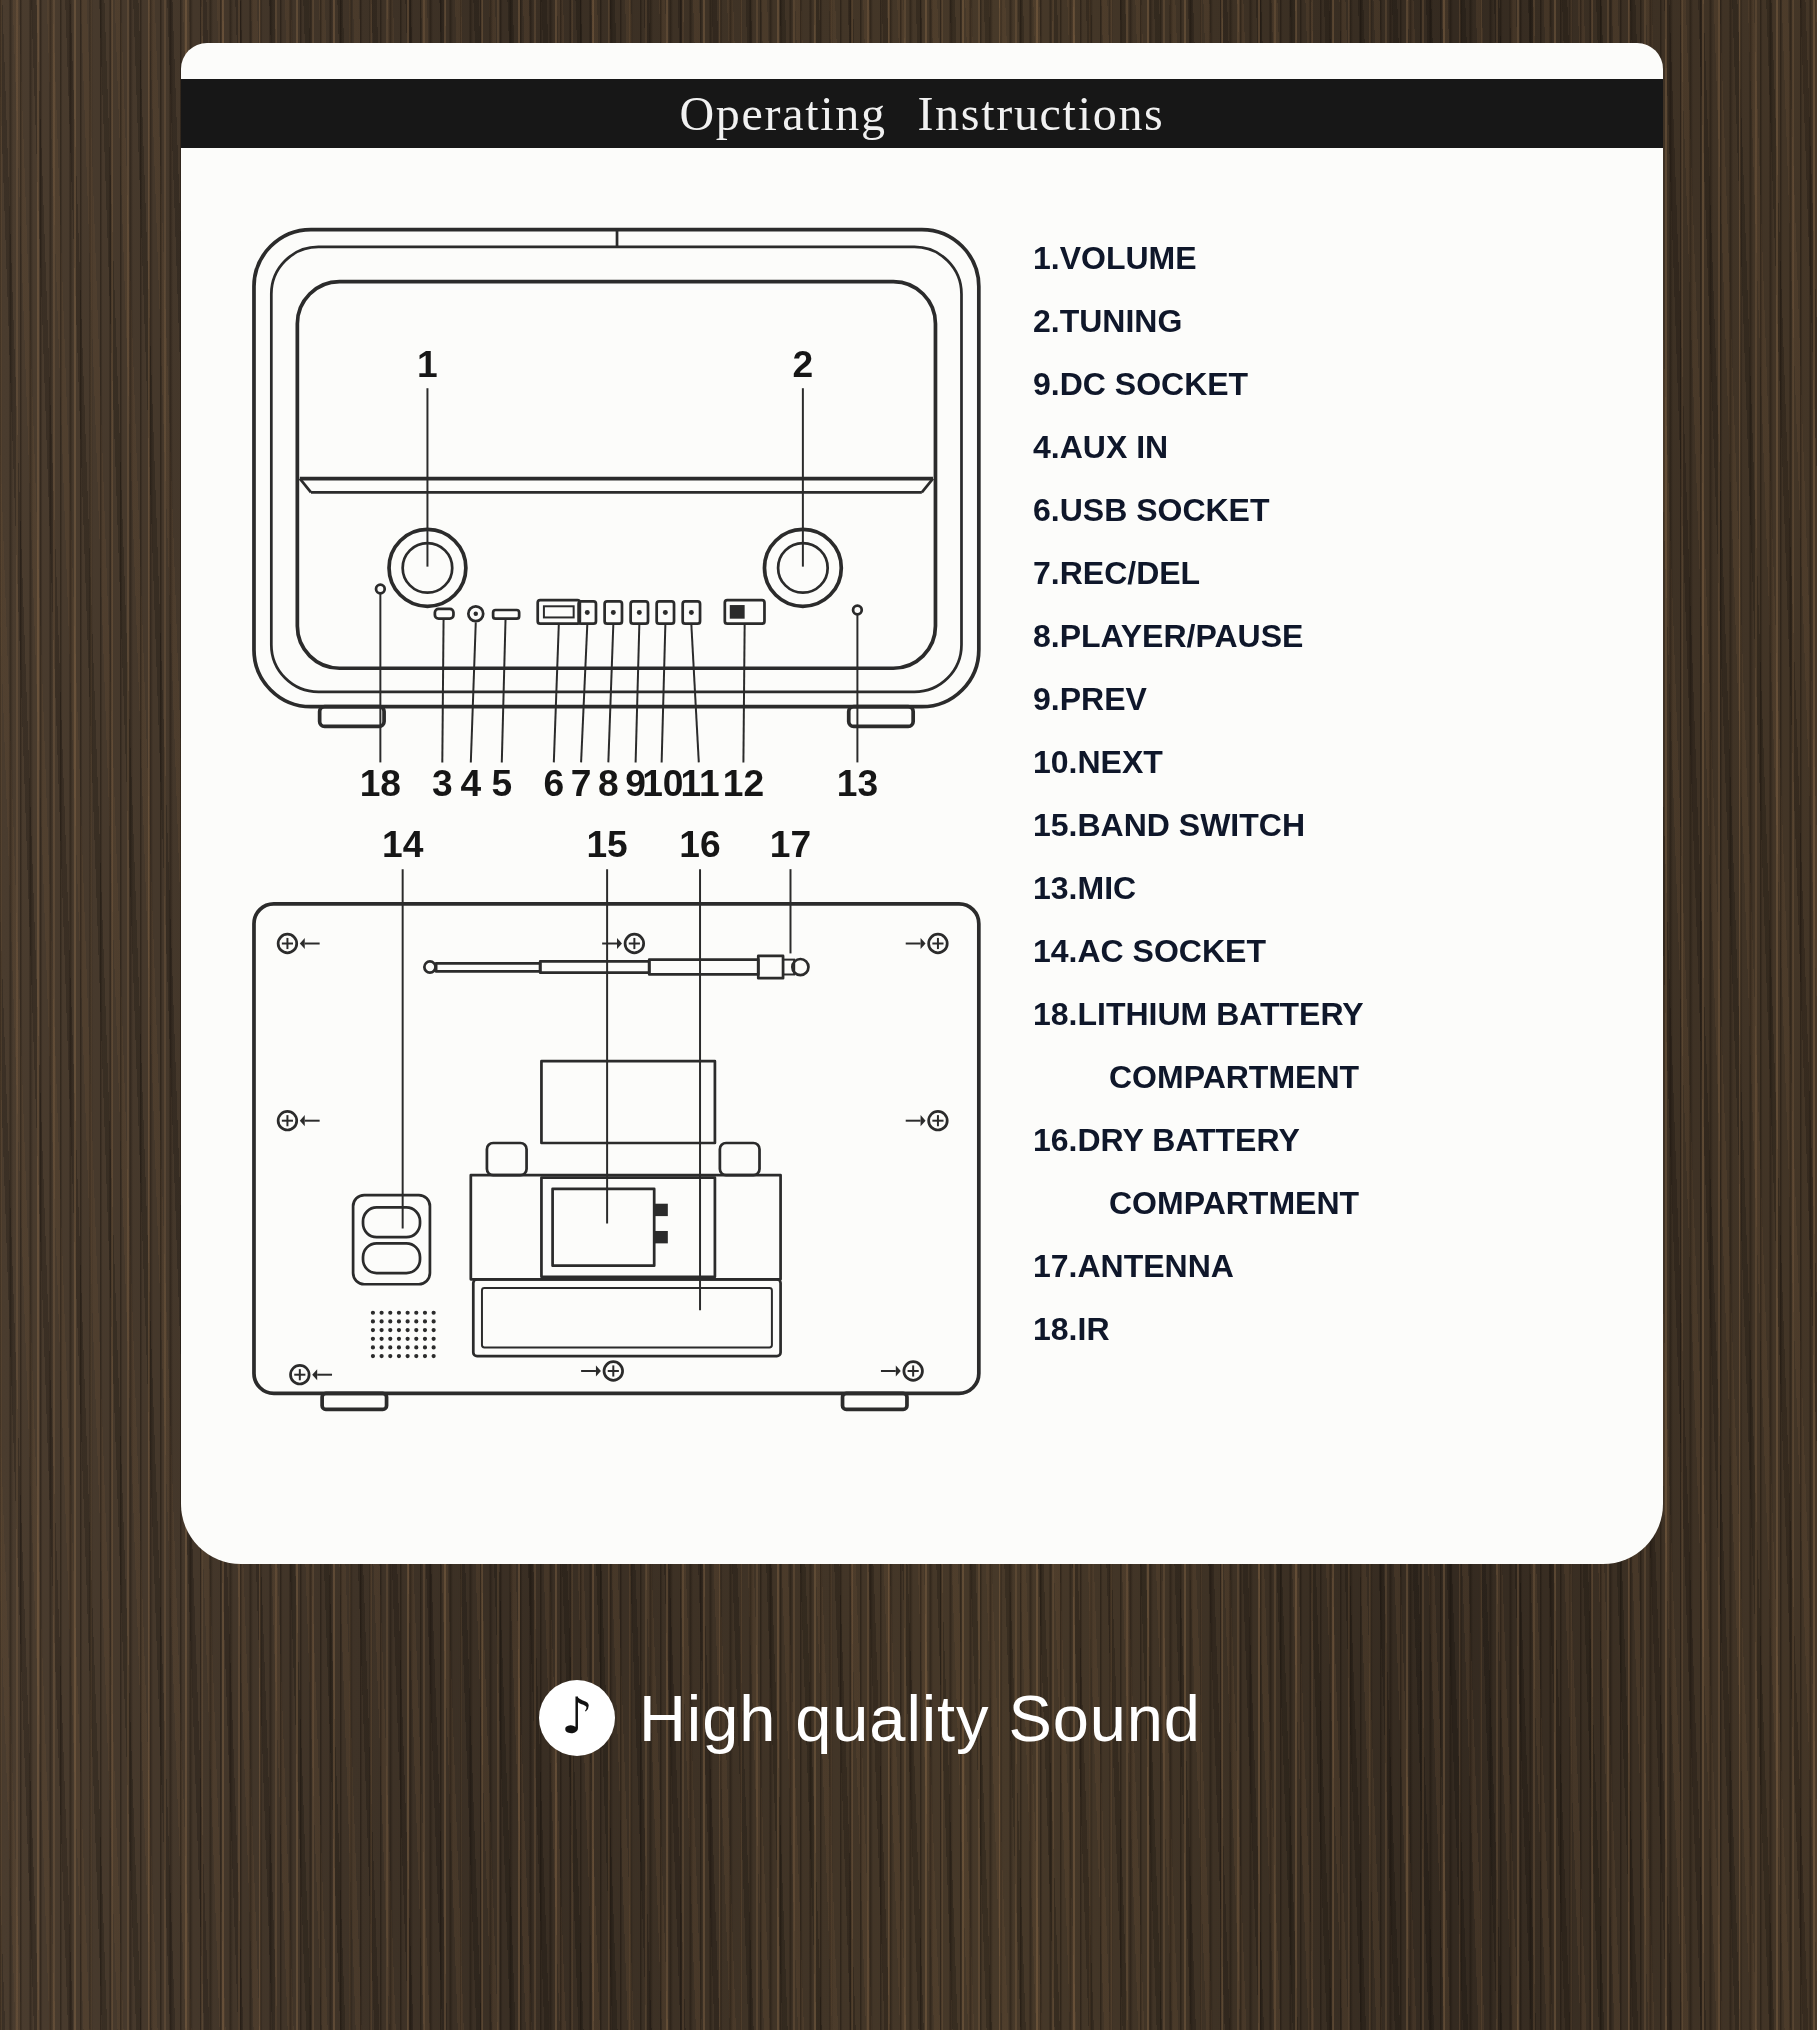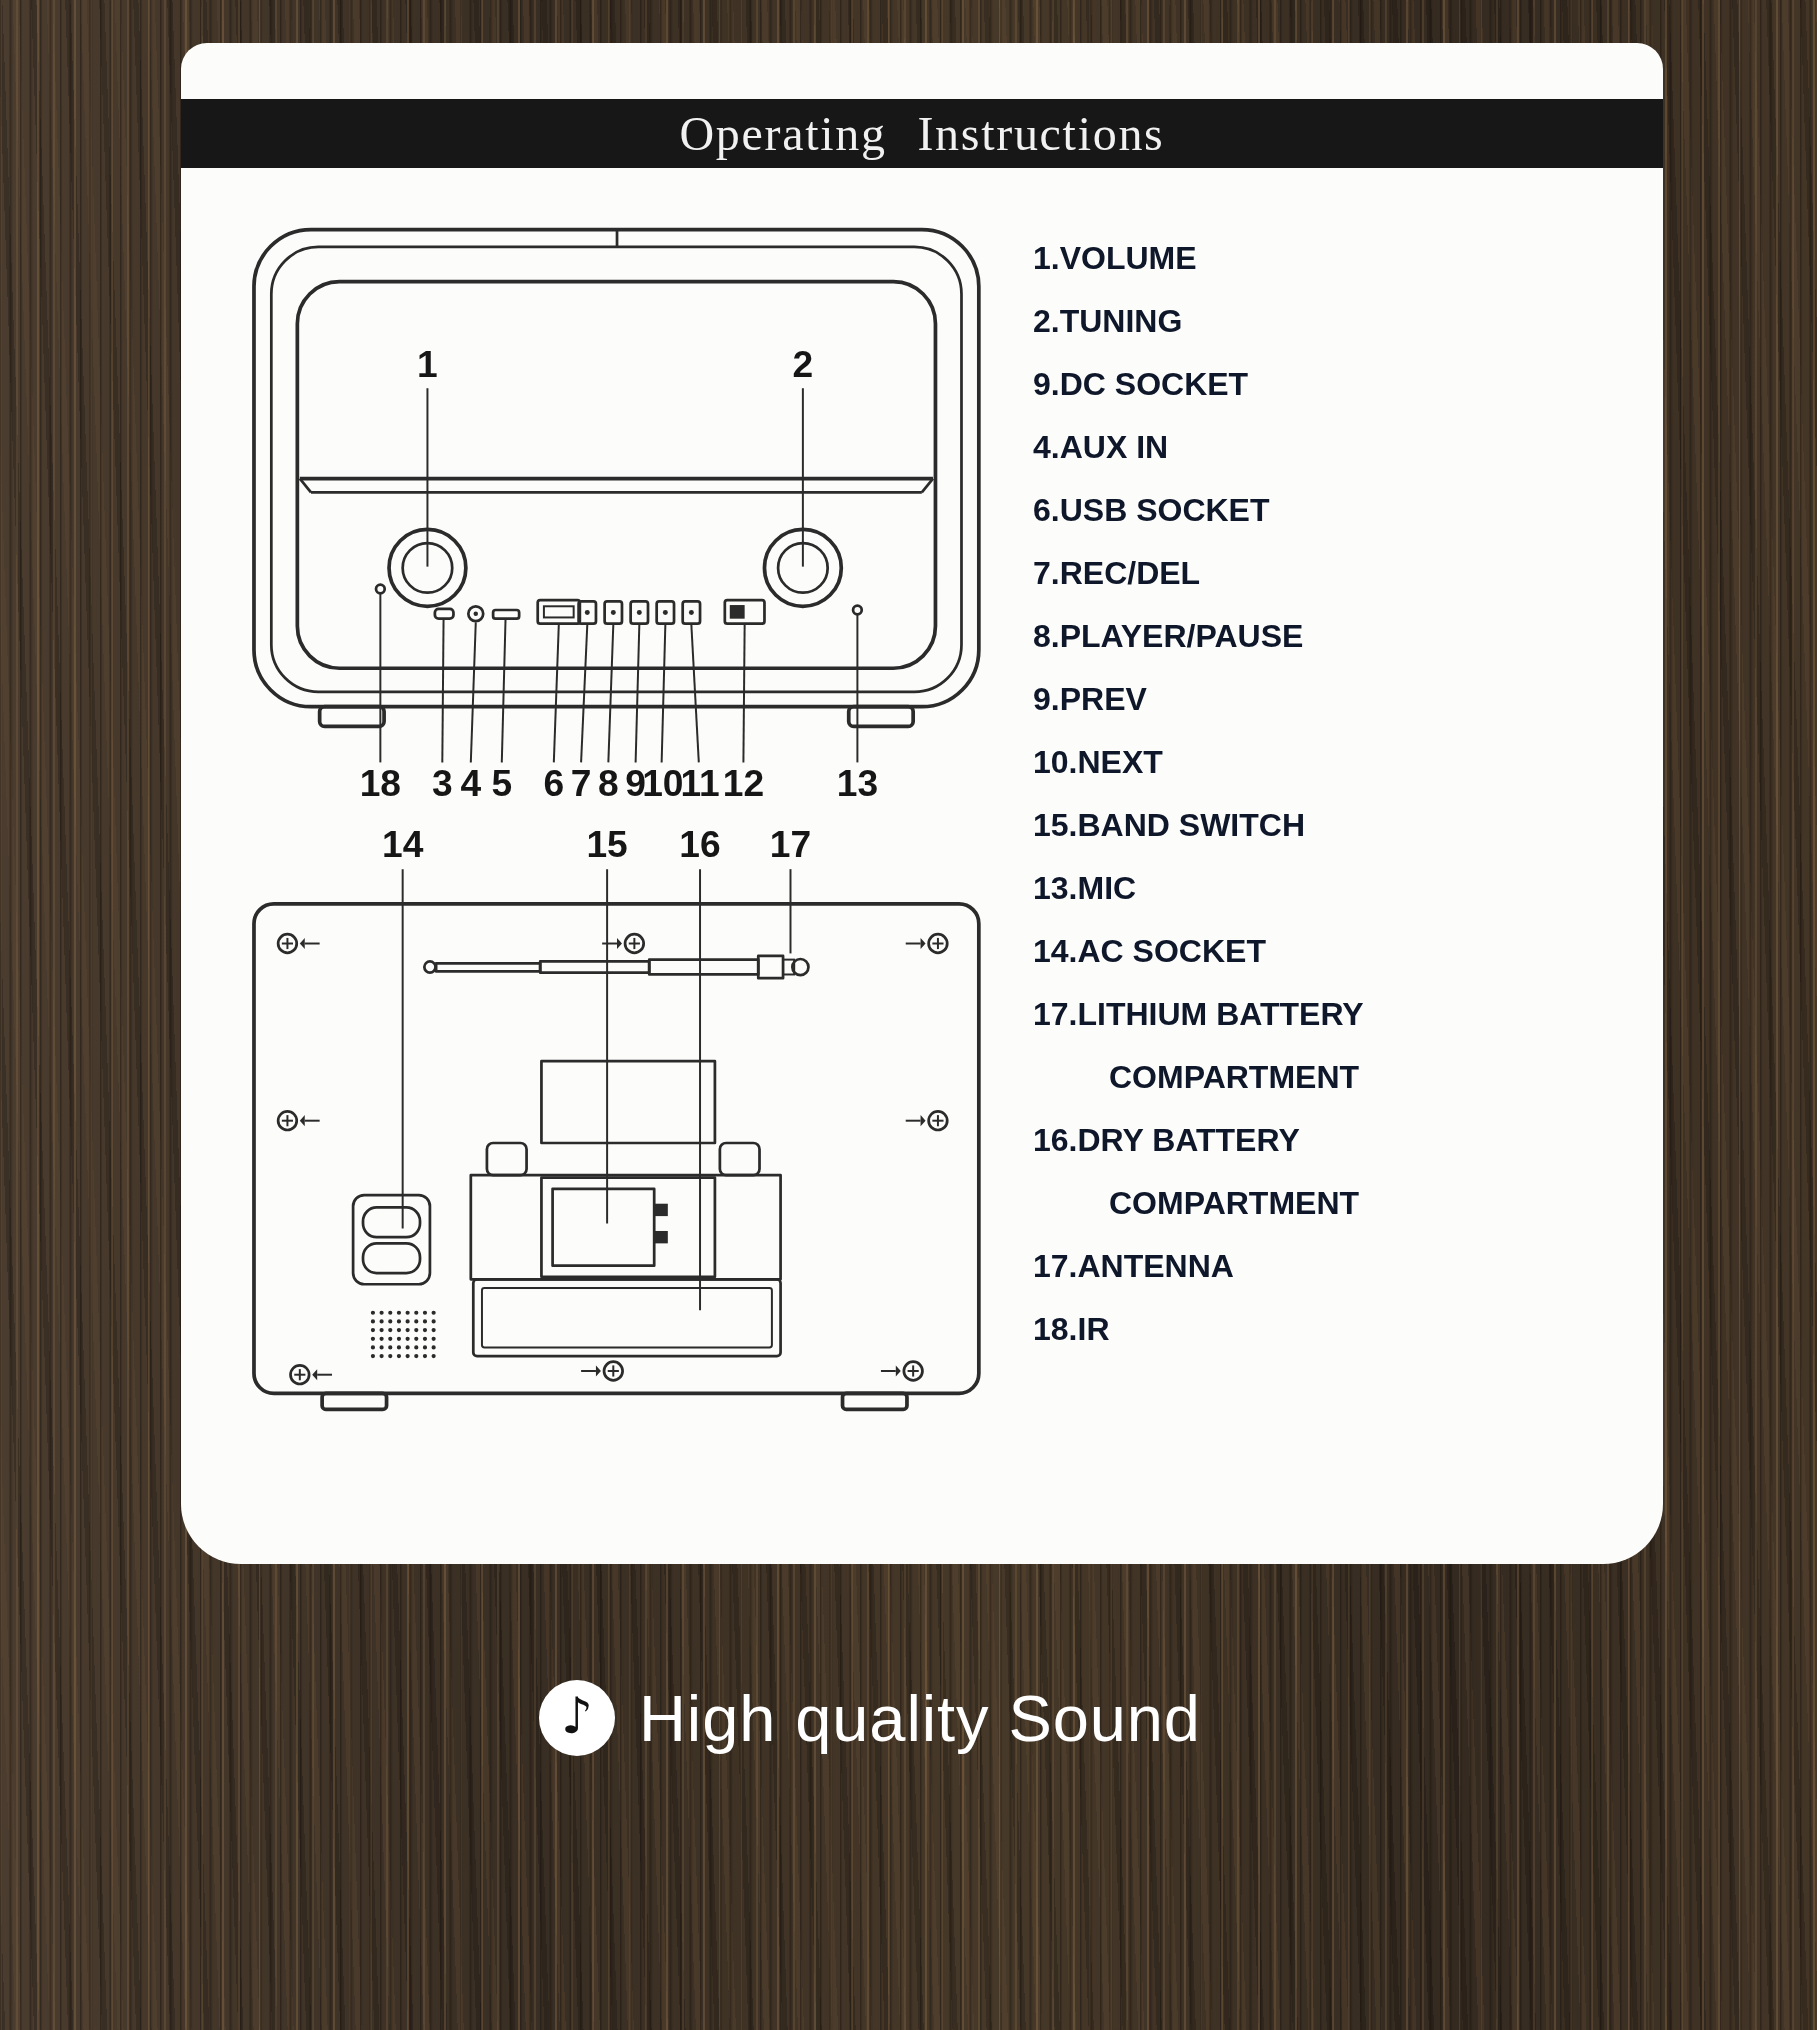--- a/index.html
+++ b/index.html
@@ -17,21 +17,21 @@
   }
   .card{
     position:absolute;
     left:181px; top:43px;
     width:1482px; height:1521px;
     background:#fcfcfa;
     border-radius:26px 26px 60px 60px;
   }
   .header-bar{
     position:absolute;
-    left:0; top:56px;
+    left:0; top:36px;
     width:100%; height:69px;
     background:#171717;
     display:flex; align-items:center; justify-content:center;
   }
   .header-bar span{
     color:#f1f1f1;
     font-family:"Liberation Serif", serif;
     font-size:48px;
     letter-spacing:1.7px;
     word-spacing:17px;
@@ -287,21 +287,21 @@
       <div class="pl">9.DC SOCKET</div>
       <div class="pl">4.AUX IN</div>
       <div class="pl">6.USB SOCKET</div>
       <div class="pl">7.REC/DEL</div>
       <div class="pl">8.PLAYER/PAUSE</div>
       <div class="pl">9.PREV</div>
       <div class="pl">10.NEXT</div>
       <div class="pl">15.BAND SWITCH</div>
       <div class="pl">13.MIC</div>
       <div class="pl">14.AC SOCKET</div>
-      <div class="pl">17.LITHIUM BATTERY</div>
+      <div class="pl">18.LITHIUM BATTERY</div>
       <div class="pl indent">COMPARTMENT</div>
       <div class="pl">16.DRY BATTERY</div>
       <div class="pl indent">COMPARTMENT</div>
       <div class="pl">17.ANTENNA</div>
       <div class="pl">18.IR</div>
     </div>
   </div>
 
   <div class="footer">
     <div class="note-badge">

